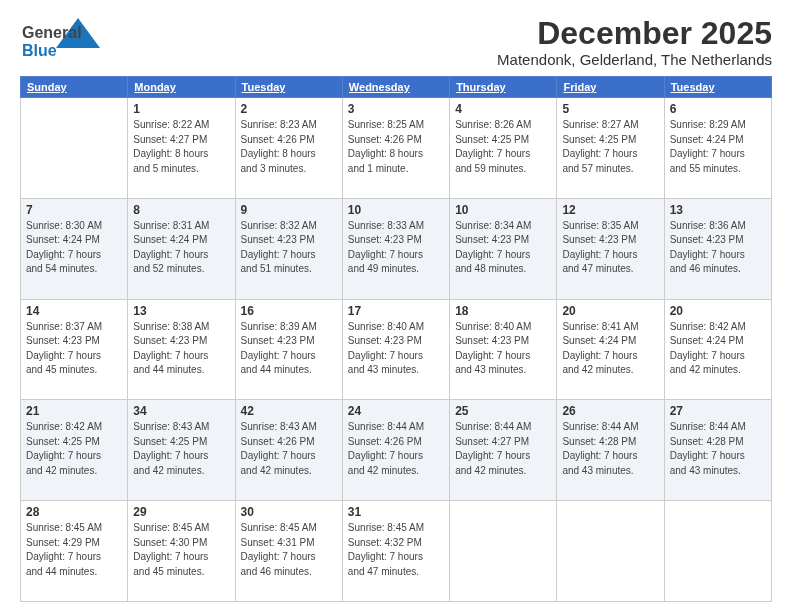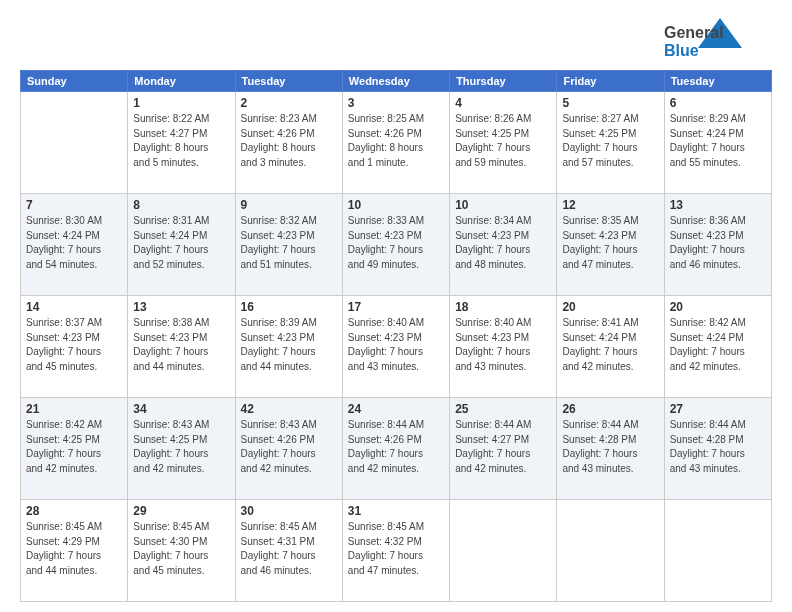--- a/index.html
+++ b/index.html
@@ -13,21 +13,21 @@
     .page {
       width: 792px;
       height: 612px;
       padding: 16px 20px 10px 20px;
       display: flex;
       flex-direction: column;
     }
     .header {
       display: flex;
       align-items: flex-start;
-      justify-content: flex-end;
+      justify-content: space-between;
       margin-bottom: 8px;
     }
     .logo {
       display: flex;
       flex-direction: column;
       align-items: flex-start;
     }
     .logo-inner {
       display: flex;
       align-items: center;
@@ -51,20 +51,21 @@
       flex: 1;
     }
     th {
       background-color: #3b6fc9;
       color: #fff;
       font-size: 11px;
       font-weight: bold;
       padding: 4px 6px;
       border: 1px solid #5580d0;
       text-align: left;
+      text-decoration: underline;
     }
     td {
       border: 1px solid #ccc;
       padding: 4px 5px;
       vertical-align: top;
       width: calc(100% / 7);
       height: 88px;
     }
     td.empty {
       background: #f9f9f9;
@@ -101,20 +102,24 @@
 
         <svg width="110" height="46" viewBox="0 0 110 46">
 
           <polygon points="58,2 80,32 36,32" fill="#1a75bc"></polygon>
 
           <text x="2" y="22" font-family="Arial" font-size="16" font-weight="bold" fill="#444">General</text>
 
           <text x="2" y="40" font-family="Arial" font-size="16" font-weight="bold" fill="#1a75bc">Blue</text>
         </svg>
       </div>
+    </div>
+    <div class="title-block">
+      <div class="month-title">December 2025</div>
+      <div class="location-title">Matendonk, Gelderland, The Netherlands</div>
     </div>
   </div>
 
   <table>
     <thead>
       <tr>
         <th>Sunday</th>
         <th>Monday</th>
         <th>Tuesday</th>
         <th>Wednesday</th>

